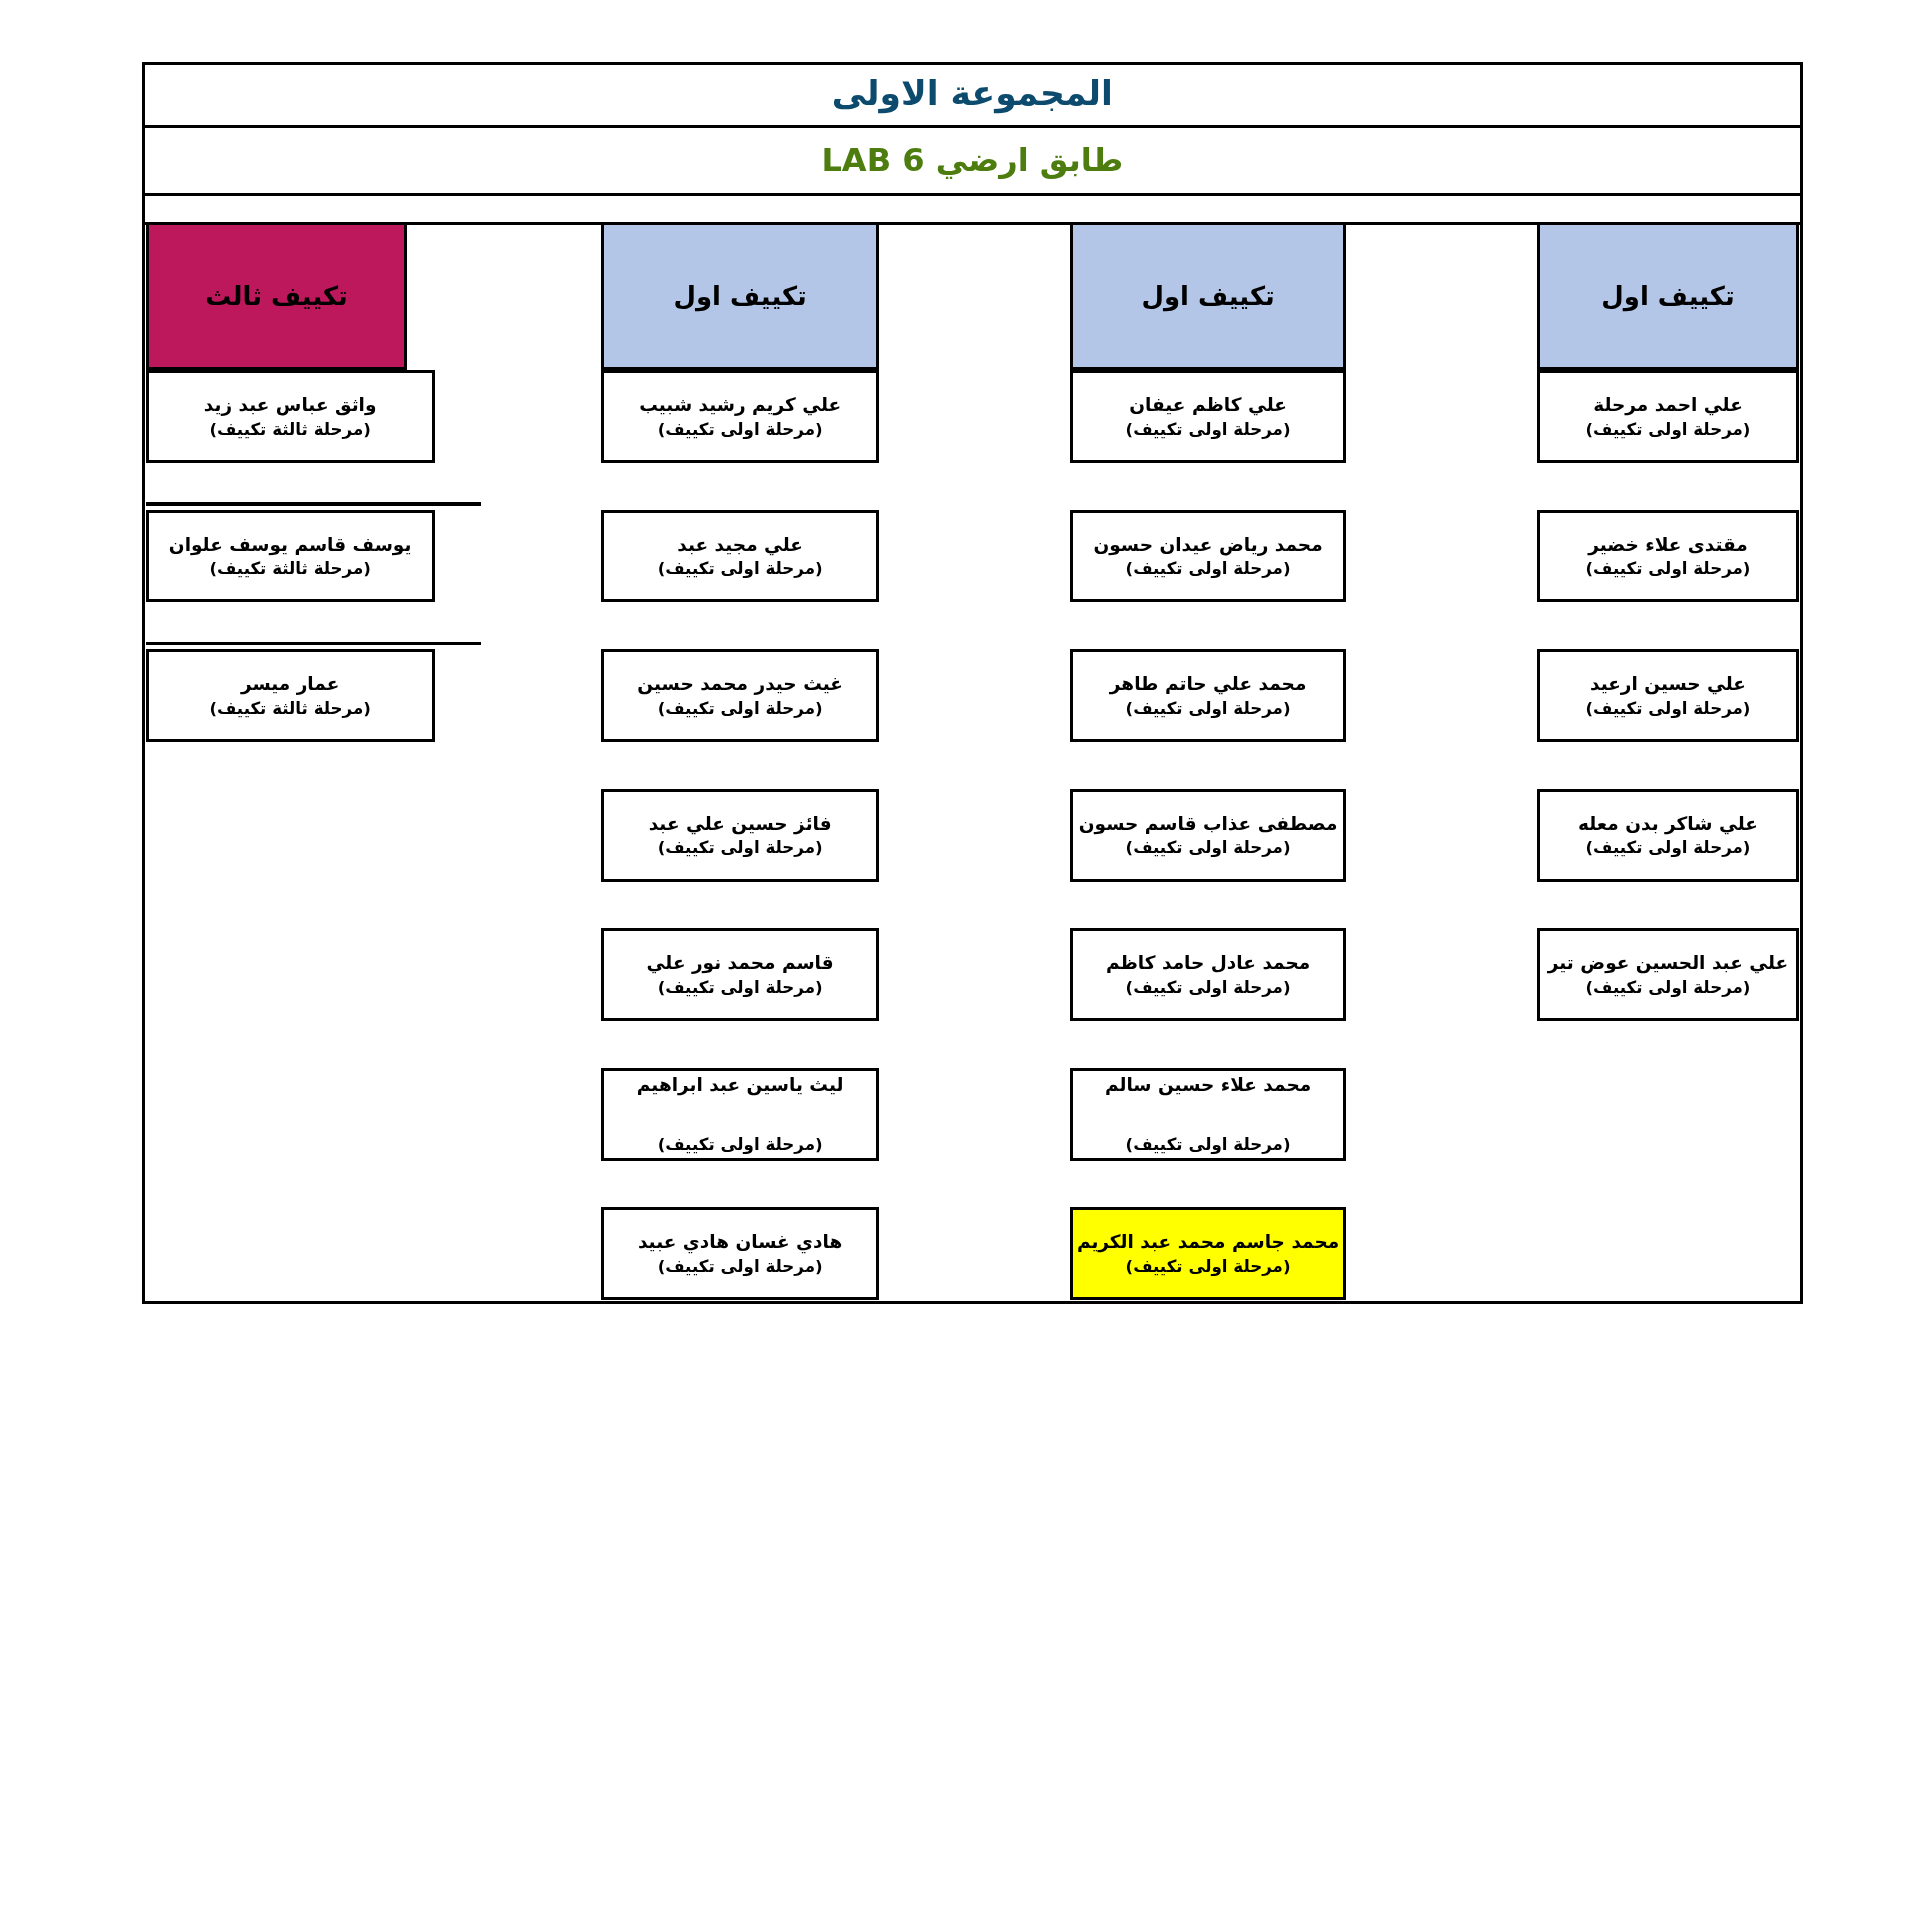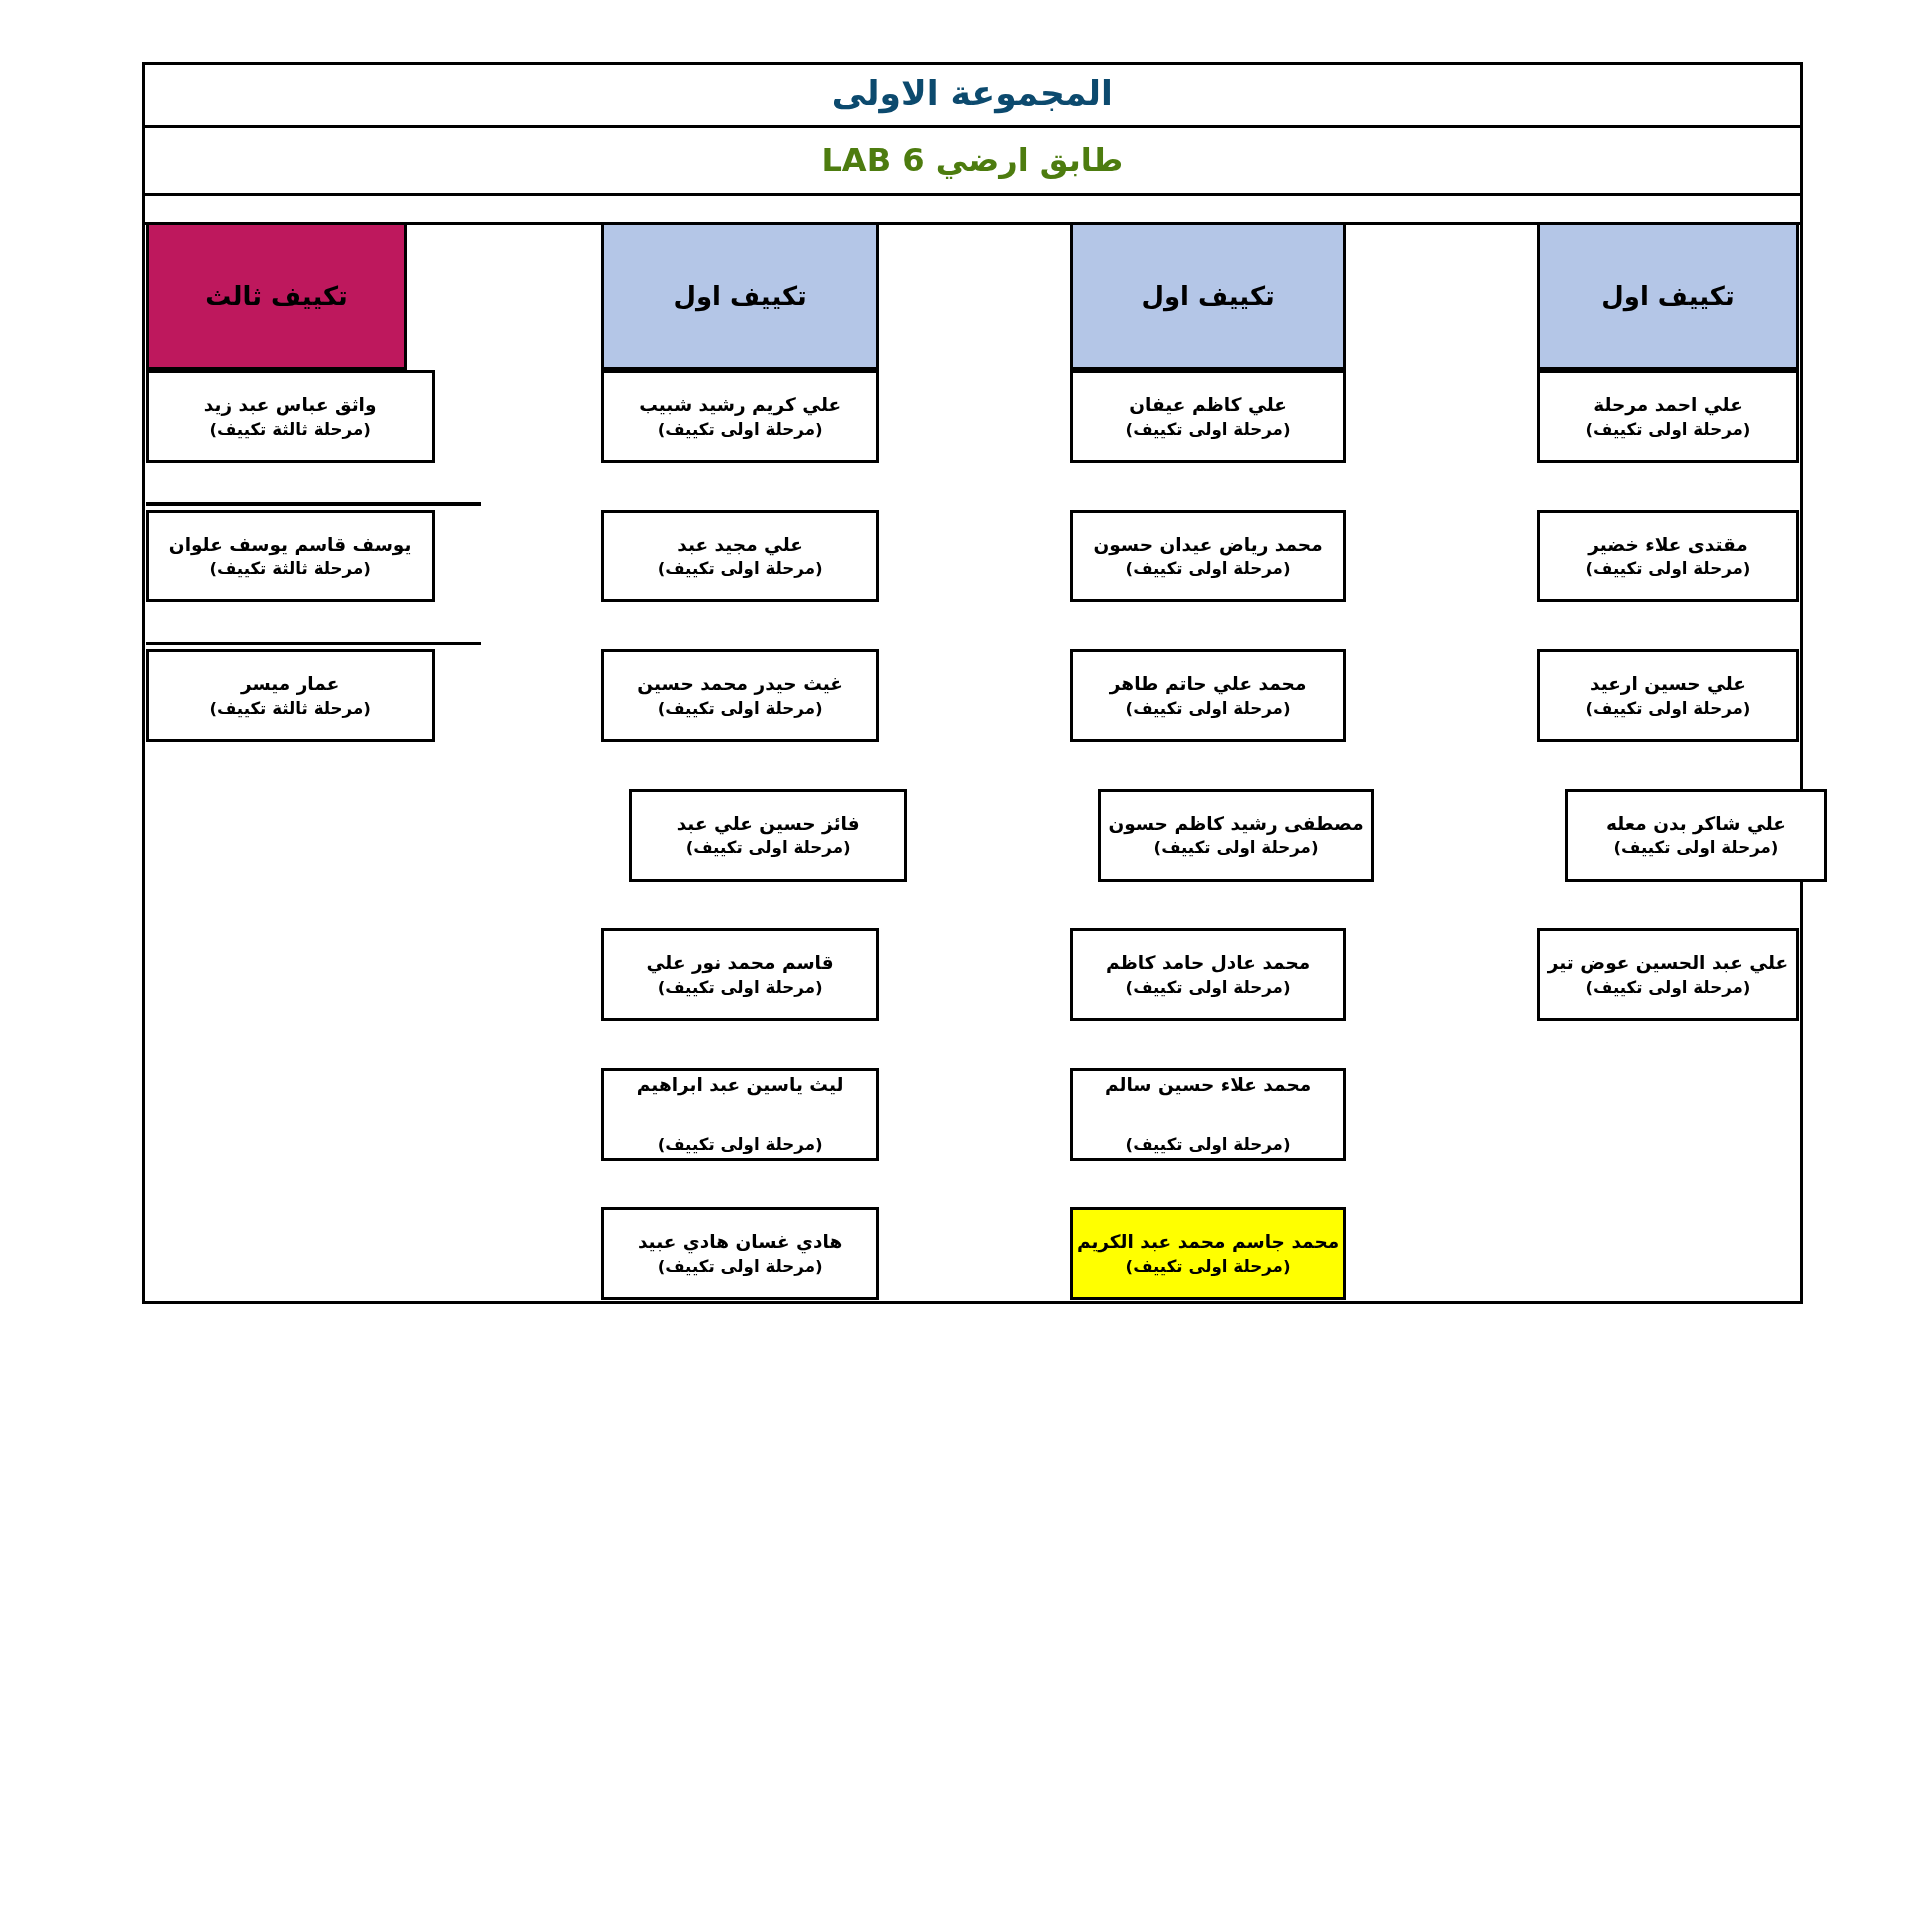--- a/index.html
+++ b/index.html
@@ -64,21 +64,21 @@
   
   .c0 { left: calc(var(--u) * 1245); width: calc(var(--u) * 212); }
   .c1 { left: calc(var(--u) * 867);  width: calc(var(--u) * 223); }
   .c2 { left: calc(var(--u) * 487);  width: calc(var(--u) * 225); }
   .c3h { left: calc(var(--u) * 118); width: calc(var(--u) * 212); }
   .c3 { left: calc(var(--u) * 118);  width: calc(var(--u) * 234); }
   
   .r1 { top: calc(var(--u) * 300); }
   .r2 { top: calc(var(--u) * 413); }
   .r3 { top: calc(var(--u) * 526); }
-  .r4 { top: calc(var(--u) * 639); margin-left: 28px; }
+  .r4 { top: calc(var(--u) * 639); }
   .r5 { top: calc(var(--u) * 752); }
   .r6 { top: calc(var(--u) * 865); gap: 36px; }
   .r7 { top: calc(var(--u) * 978); }
   .dline {
     left: calc(var(--u) * 118);
     width: calc(var(--u) * 272);
     height: calc(var(--u) * 2.5);
     background: #000;
   }
 </style>
@@ -127,21 +127,21 @@
   </div>
   <div class="abs sbox c1 r2">
     <div class="nm">محمد رياض عيدان حسون</div>
     <div class="st">(مرحلة اولى تكييف)</div>
   </div>
   <div class="abs sbox c1 r3">
     <div class="nm">محمد علي حاتم طاهر</div>
     <div class="st">(مرحلة اولى تكييف)</div>
   </div>
   <div class="abs sbox c1 r4">
-    <div class="nm">مصطفى رشيد كاظم حسون</div>
+    <div class="nm">مصطفى عذاب قاسم حسون</div>
     <div class="st">(مرحلة اولى تكييف)</div>
   </div>
   <div class="abs sbox c1 r5">
     <div class="nm">محمد عادل حامد كاظم</div>
     <div class="st">(مرحلة اولى تكييف)</div>
   </div>
   <div class="abs sbox c1 r6">
     <div class="nm">محمد علاء حسين سالم</div>
     <div class="st">(مرحلة اولى تكييف)</div>
   </div>

